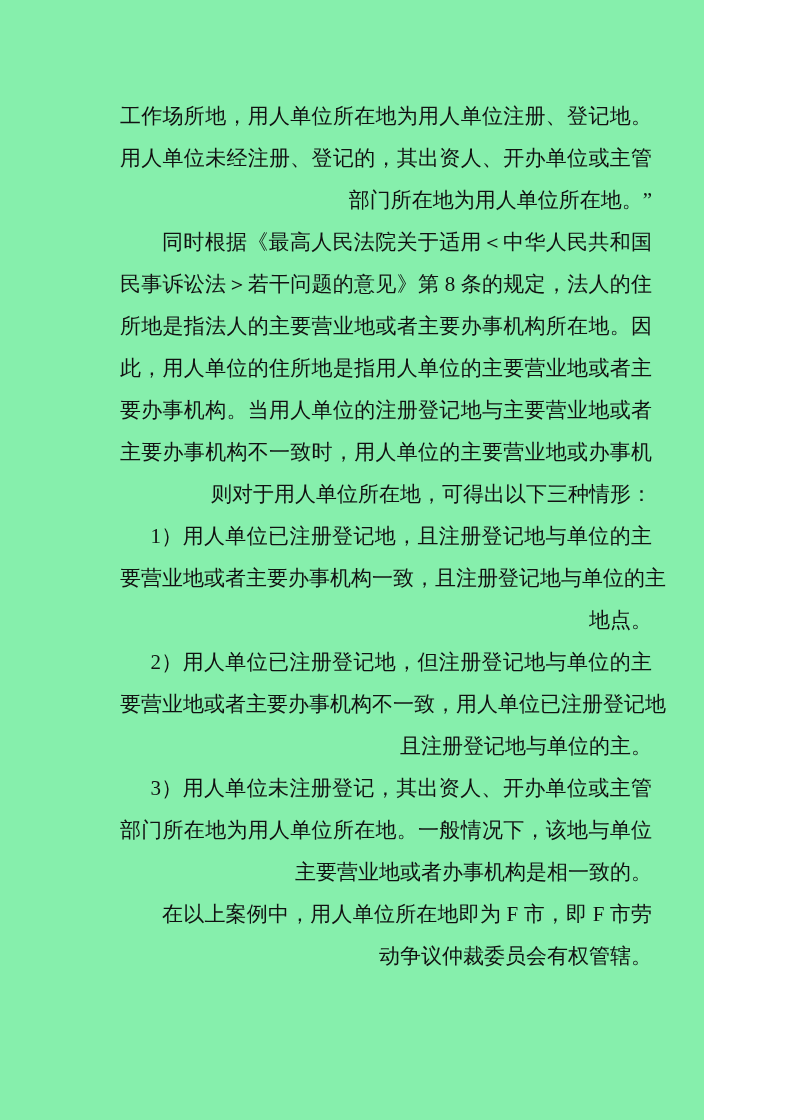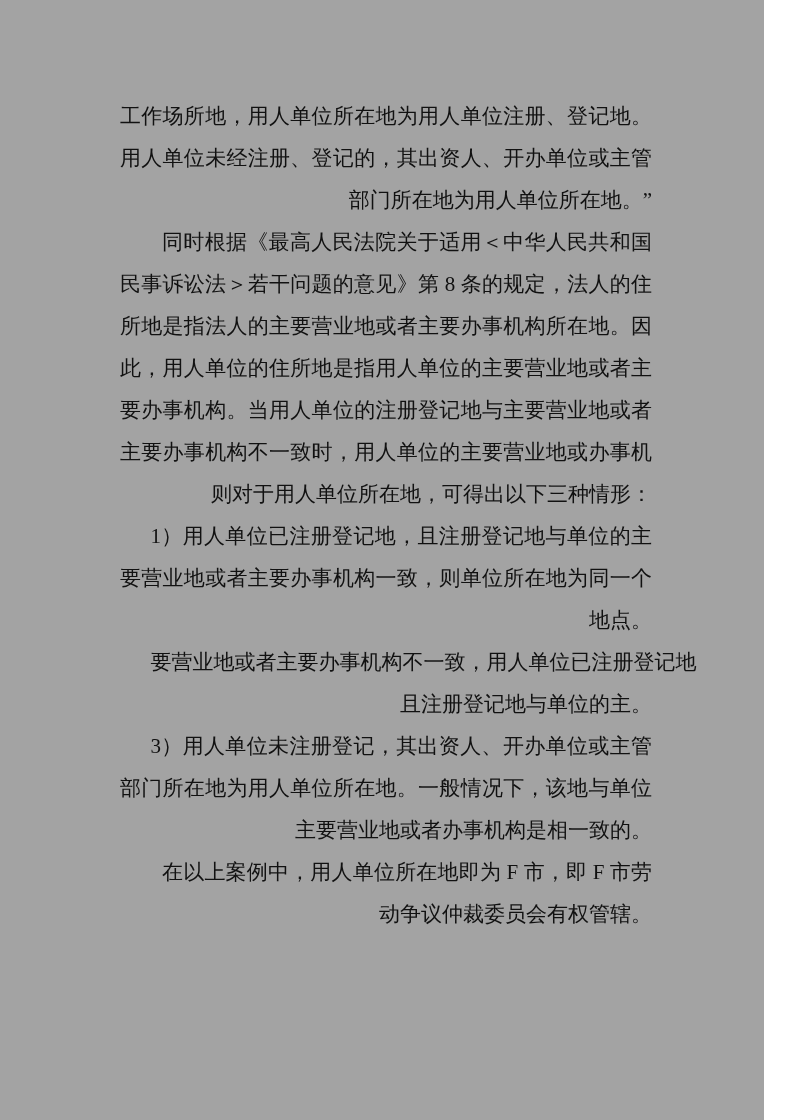--- a/index.html
+++ b/index.html
@@ -2,23 +2,23 @@
 <html lang="zh"><head>
 <meta charset="utf-8">
 <style>
   html, body {
     margin: 0;
     padding: 0;
     background: #ffffff;
   }
   .page {
     position: relative;
-    width: 764px;
+    width: 704px;
     height: 1120px;
-    background: #a3a3a3;
+    background: #86efac;
     overflow: hidden;
     font-family: "Liberation Serif", "DejaVu Serif", serif;
   }
   .doc-body {
     position: absolute;
     left: 120px;
     top: 95px;
     width: 532px;
     font-size: 21px;
     line-height: 42px;
@@ -64,24 +64,25 @@
         <div class="line">所地是指法人的主要营业地或者主要办事机构所在地。因</div>
         <div class="line">此，用人单位的住所地是指用人单位的主要营业地或者主</div>
         <div class="line">要办事机构。当用人单位的注册登记地与主要营业地或者</div>
         <div class="line">主要办事机构不一致时，用人单位的主要营业地或办事机</div>
       </div>
       <div class="para indent">
         <div class="line last">则对于用人单位所在地，可得出以下三种情形：</div>
       </div>
       <div class="para indent-num">
         <div class="line">1）用人单位已注册登记地，且注册登记地与单位的主</div>
-        <div class="line">要营业地或者主要办事机构一致，则单位所在地为同一个</div>
+        <div class="line">要营业地或者主要办事机构一致，且注册登记地与单位的主</div>
         <div class="line last">地点。</div>
       </div>
       <div class="para indent-num">
+        <div class="line">2）用人单位已注册登记地，但注册登记地与单位的主</div>
         <div class="line">要营业地或者主要办事机构不一致，用人单位已注册登记地</div>
         <div class="line last">且注册登记地与单位的主。</div>
       </div>
       <div class="para indent-num">
         <div class="line">3）用人单位未注册登记，其出资人、开办单位或主管</div>
         <div class="line">部门所在地为用人单位所在地。一般情况下，该地与单位</div>
         <div class="line last">主要营业地或者办事机构是相一致的。</div>
       </div>
       <div class="para indent">
         <div class="line">在以上案例中，用人单位所在地即为 F 市，即 F 市劳</div>

